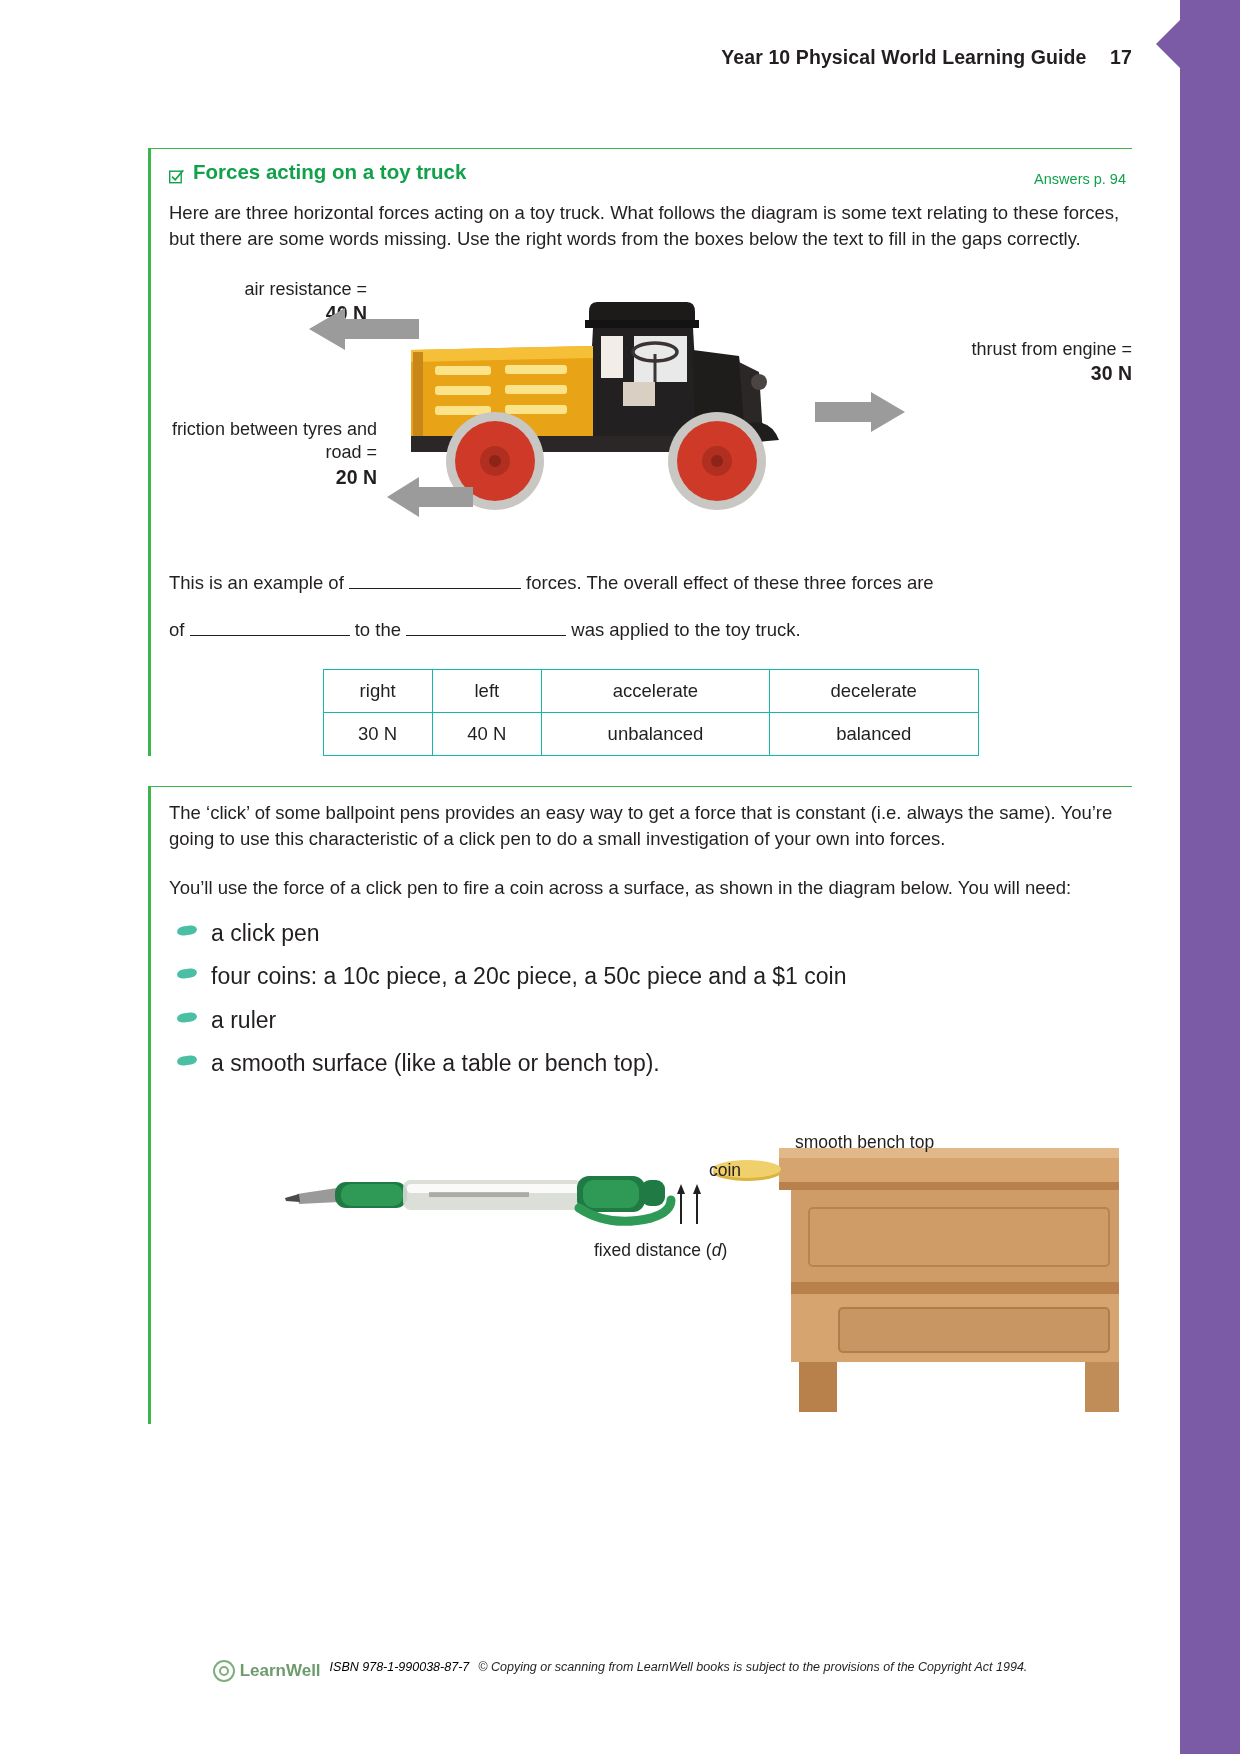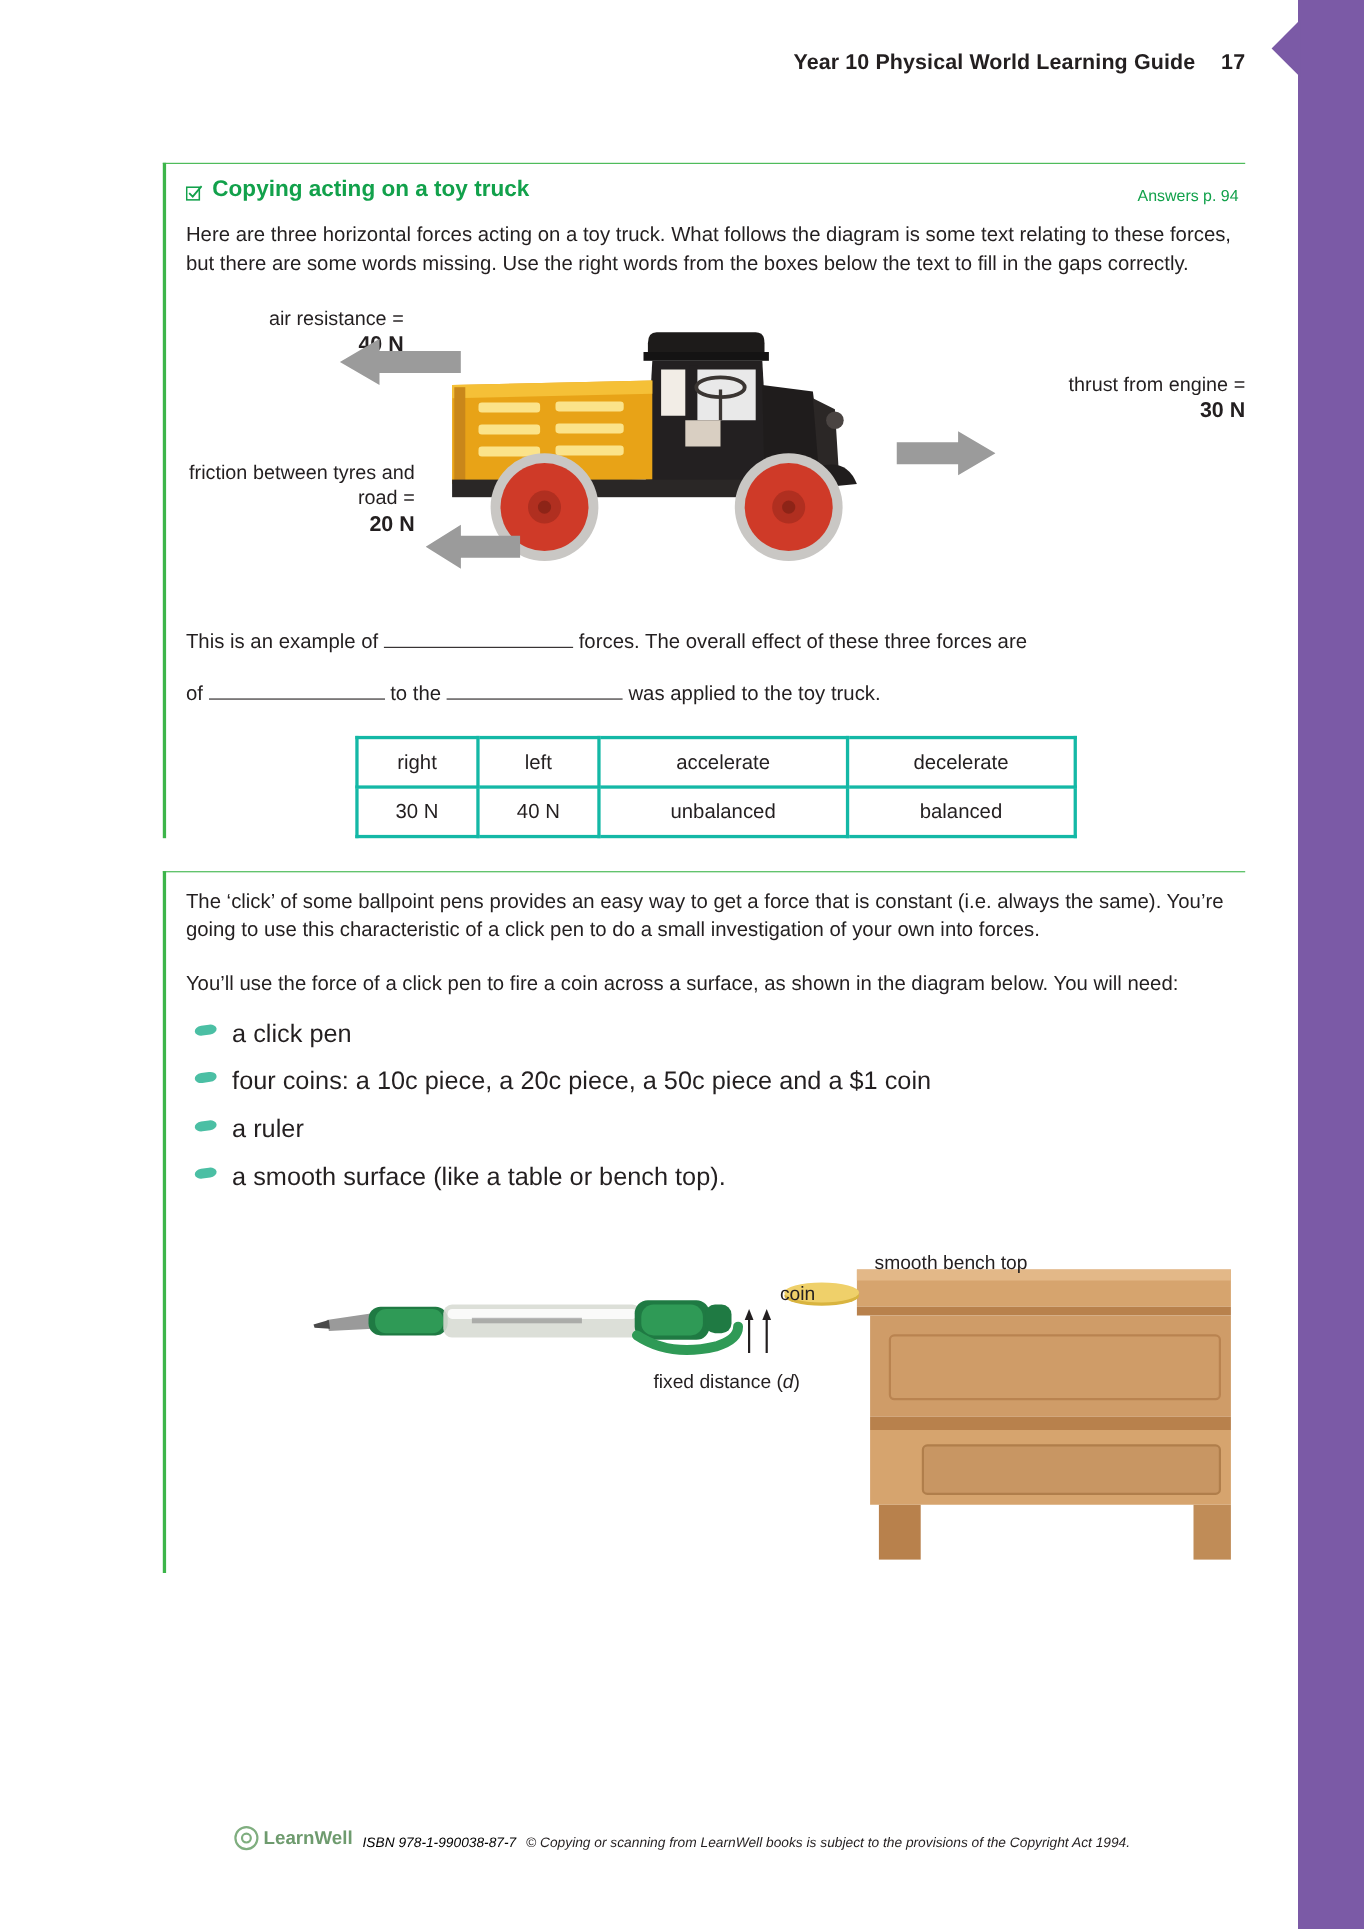--- a/index.html
+++ b/index.html
@@ -153,21 +153,21 @@
   .b-mid  { width: 168px; }
   .b-short{ width: 160px; }
 
   
   .wordbank {
     margin: 30px auto 0 auto;
     border-collapse: collapse;
     width: 656px;
   }
   .wordbank td {
-    border: 3px solid #14b8a6;
+    border: 1px solid #14b8a6;
     height: 36px;
     text-align: center;
     font-size: 18.5px;
     padding: 3px 6px;
   }
 
   
   .bullets {
     margin: 16px 0 0 0;
     padding: 0;
@@ -206,21 +206,21 @@
   .footer {
     position: absolute;
     left: 0;
     top: 1660px;
     width: 1240px;
     text-align: center;
     font-size: 13px;
   }
   .footer-inner {
     display: inline-flex;
-    align-items: flex-end;
+    align-items: flex-start;
     gap: 9px;
     color: #231f20;
   }
   .lw-logo {
     display: inline-flex;
     align-items: center;
     gap: 5px;
     color: #6e9b6e;
     font-size: 17px;
     font-weight: bold;
@@ -270,21 +270,21 @@
 
   <section class="activity">
     <div class="act-headrow">
       <div class="act-title">
         <span class="tick-box">
           <svg width="15" height="15" viewBox="0 0 15 15">
             <rect x="0.7" y="2.2" width="11.5" height="11.5" fill="none" stroke="#12a14b" stroke-width="1.4"></rect>
             <path d="M3 7.6 L6.2 10.8 L14.3 1.2" fill="none" stroke="#12a14b" stroke-width="1.7"></path>
           </svg>
         </span>
-        <span>Copying acting on a toy truck</span>
+        <span>Forces acting on a toy truck</span>
       </div>
       <div class="act-answers">Answers p. 94</div>
     </div>
 
     <p class="para">Here are three horizontal forces acting on a toy truck. What follows the diagram is some text relating to these forces, but there are some words missing. Use the right words from the boxes below the text to fill in the gaps correctly.</p>
 
     <div class="truck-figure">
 
       <div class="label" style="left:0px; top:0px; width:198px;">
         <span>air resistance =</span><br>

